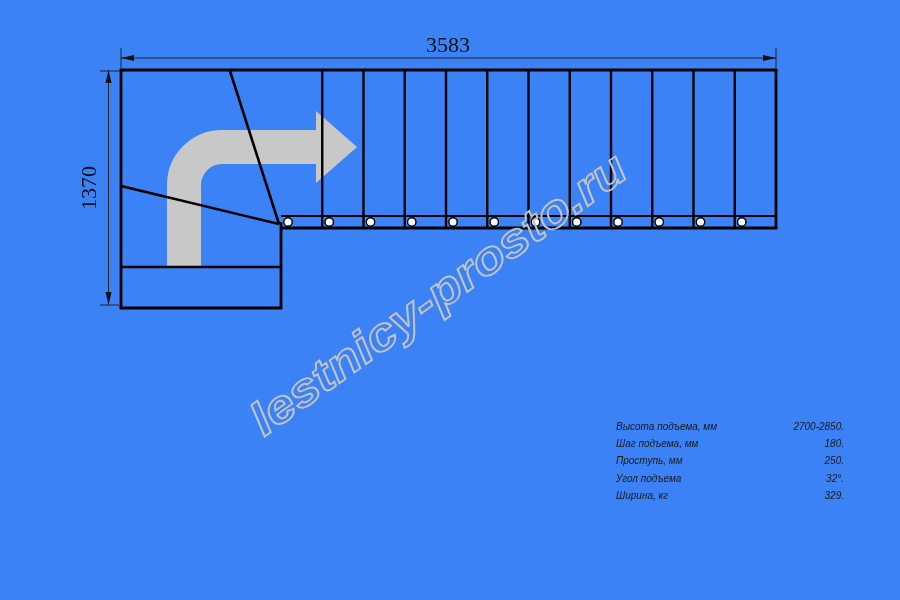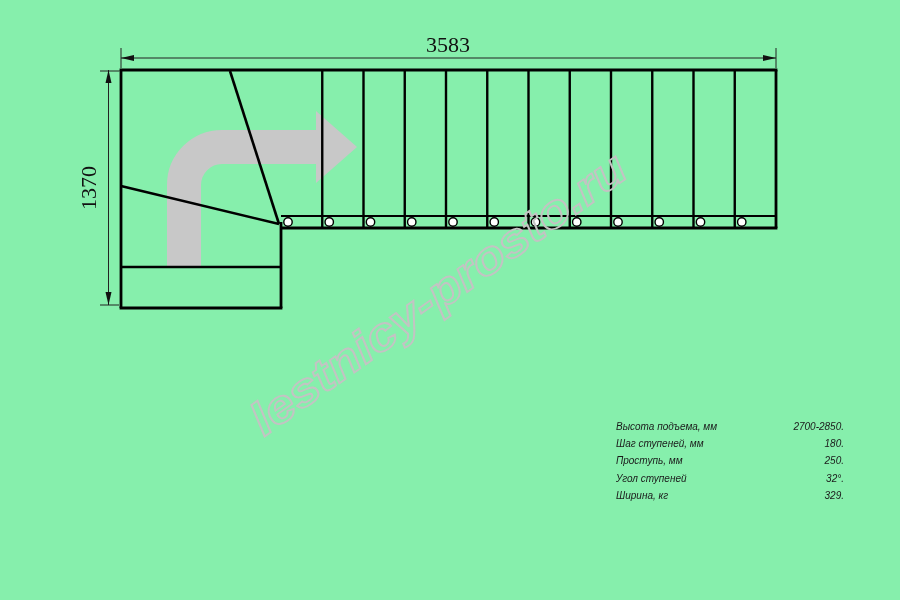--- a/index.html
+++ b/index.html
@@ -1,16 +1,16 @@
 <!DOCTYPE html>
 <html><head>
 <meta charset="utf-8">
 <style>
   html,body{margin:0;padding:0;background:#fff;}
-  .canvas{position:relative;width:900px;height:600px;background:#86efac;overflow:hidden;
+  .canvas{position:relative;width:900px;height:600px;background:#3b82f6;overflow:hidden;
           font-family:"Liberation Sans",sans-serif;}
   svg{position:absolute;left:0;top:0;}
   .dim-text{font-family:"Liberation Serif",serif;font-size:22px;fill:#111;}
   .specs{position:absolute;left:616px;top:418px;width:228px;
          font-family:"Liberation Sans",sans-serif;font-style:italic;
          font-size:10px;color:#1a1a1a;}
   .spec-row{display:flex;justify-content:space-between;line-height:17.2px;white-space:nowrap;}
   .spec-value{text-align:left;}
 </style>
 </head>
@@ -89,31 +89,31 @@
 
   <div class="specs">
 
       <div class="spec-row">
         <span class="spec-label">Высота подъема, мм</span>
         <span class="spec-value">2700-2850.</span>
       </div>
 
 
       <div class="spec-row">
-        <span class="spec-label">Шаг ступеней, мм</span>
+        <span class="spec-label">Шаг подъема, мм</span>
         <span class="spec-value">180.</span>
       </div>
 
       <div class="spec-row">
         <span class="spec-label">Проступь, мм</span>
         <span class="spec-value">250.</span>
       </div>
 
       <div class="spec-row">
-        <span class="spec-label">Угол ступеней</span>
+        <span class="spec-label">Угол подъема</span>
         <span class="spec-value">32°.</span>
       </div>
 
       <div class="spec-row">
         <span class="spec-label">Ширина, кг</span>
         <span class="spec-value">329.</span>
       </div>
     </div>
 
 </div>

